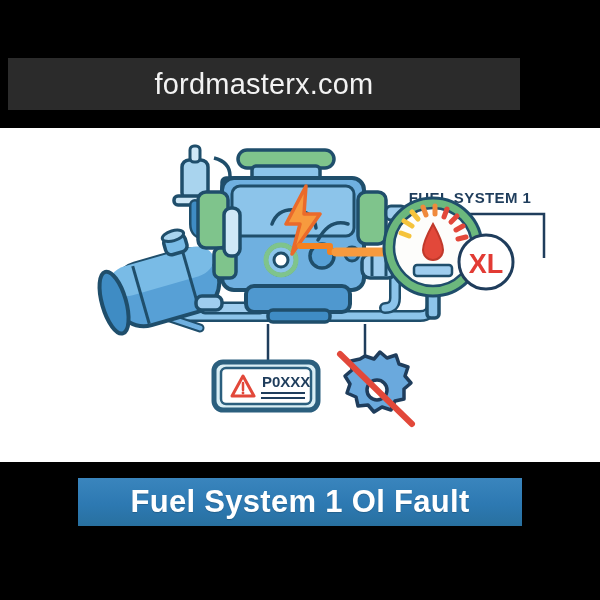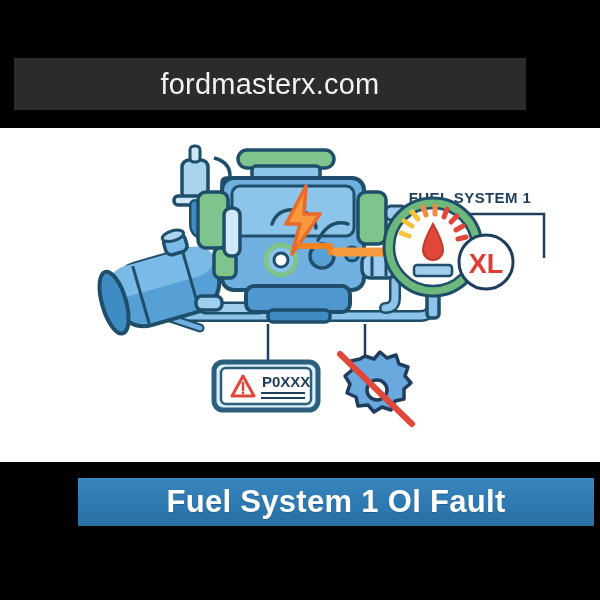--- a/index.html
+++ b/index.html
@@ -6,39 +6,39 @@
   body{
     width:600px;height:600px;overflow:hidden;
     background:#000;
     font-family:"Liberation Sans", sans-serif;
     position:relative;
   }
   .stage{position:absolute;inset:0;background:#000;}
 
   
   .site-band{
-    position:absolute;left:14px;top:58px;width:512px;height:52px;
+    position:absolute;left:8px;top:58px;width:512px;height:52px;
     background:#2b2b2b;
     display:flex;align-items:center;justify-content:center;
   }
   .site-band .site-text{
     color:#f2f2f2;font-size:29px;font-weight:400;letter-spacing:.2px;
     font-family:"Liberation Sans", sans-serif;
   }
 
   
   .panel{
     position:absolute;left:0;top:128px;width:600px;height:334px;
     background:#ffffff;overflow:hidden;
   }
   .art{position:absolute;left:0;top:0;width:600px;height:334px;}
 
   
   .title-banner{
-    position:absolute;left:78px;top:478px;width:516px;height:48px;
+    position:absolute;left:78px;top:478px;width:444px;height:48px;
     background:linear-gradient(180deg,#3a85bd 0%,#2d79b2 55%,#28709f 100%);
     display:flex;align-items:center;justify-content:center;
   }
   .title-banner .title-text{
     color:#ffffff;font-size:31px;font-weight:bold;letter-spacing:.3px;
     white-space:nowrap;
     text-shadow:0 1px 1px rgba(0,0,0,.18);
   }
   svg{display:block;}
 </style>

